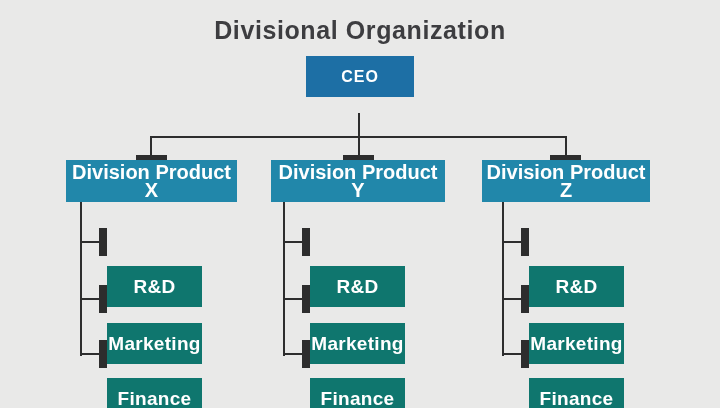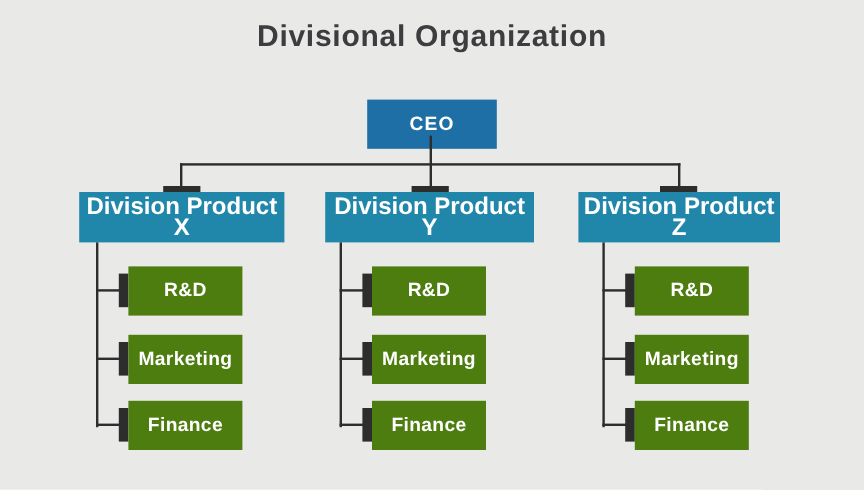--- a/index.html
+++ b/index.html
@@ -28,40 +28,41 @@
   .box {
     position: absolute;
     display: flex;
     align-items: center;
     justify-content: center;
     color: #ffffff;
     font-weight: 700;
     text-align: center;
   }
   .ceo-box {
-    left: 306px; top: 83px; width: 108px; height: 41px;
+    left: 306px; top: 56px; width: 108px; height: 41px;
     background: #1d6fa5;
     font-size: 16px;
     letter-spacing: 1px;
   }
   .division-box {
     top: 160px; height: 42px;
     background: #2187aa;
     font-size: 20px;
     line-height: 18px;
   }
   .division-box .lbl { display: block; }
   .div-x { left: 66px;  width: 171px; }
   .div-y { left: 271px; width: 174px; }
   .div-z { left: 482px; width: 168px; }
   .dept-box {
     width: 95px; height: 41px;
-    background: #4d7c0f;
-    font-size: 16px;
+    background: #0f766e;
+    font-size: 19px;
     letter-spacing: 0.3px;
+    margin-top: 44px;
   }
   .col1 .dept-box { left: 107px; }
   .col2 .dept-box { left: 310px; }
   .col3 .dept-box { left: 529px; }
   .row-rd  { top: 222px; }
   .row-mk  { top: 279px; text-align: right; }
   .row-fn  { top: 334px; }
   .line, .tab {
     position: absolute;
     background: #2d2d2d;

